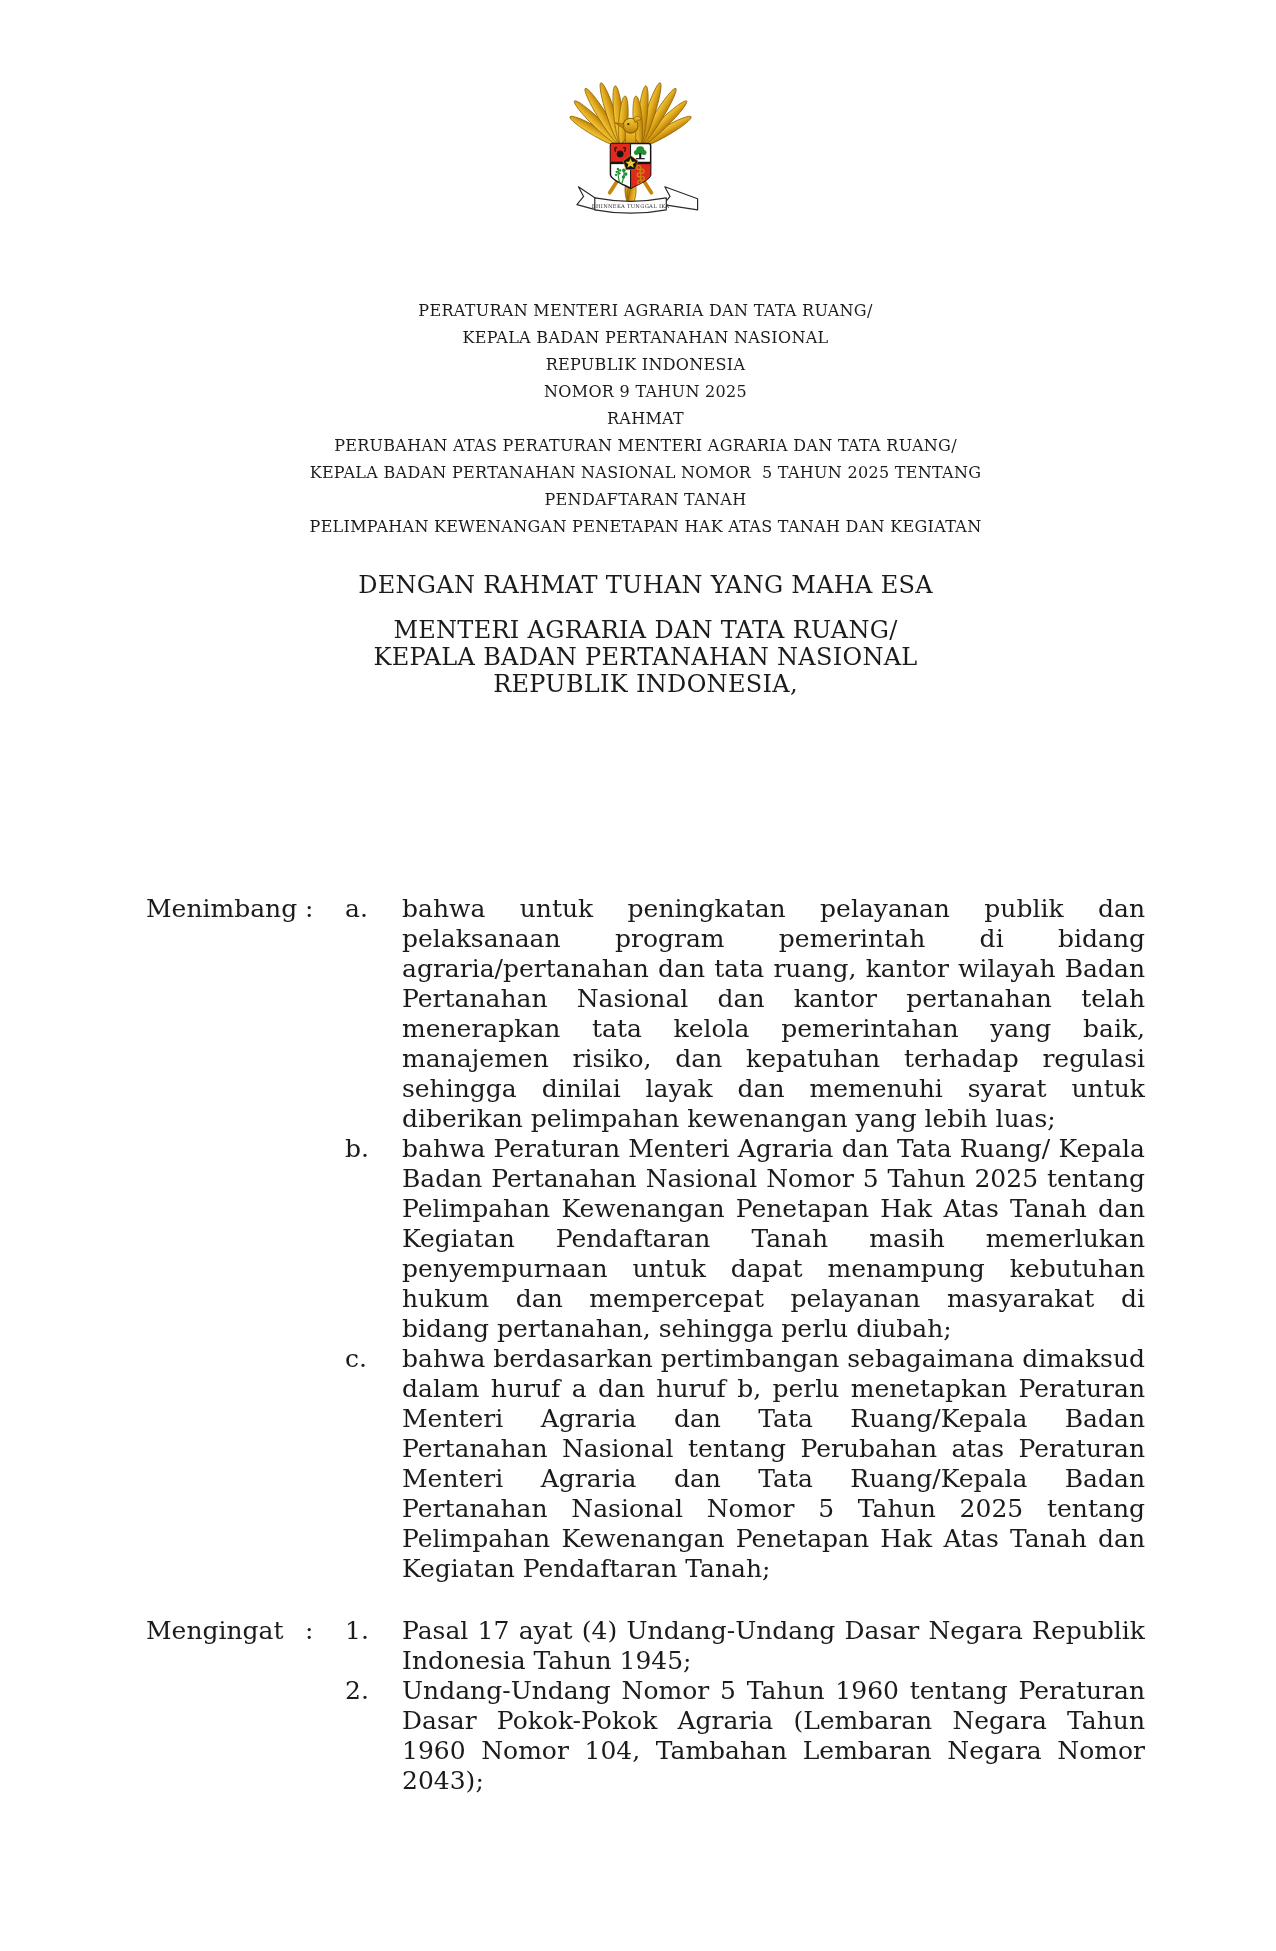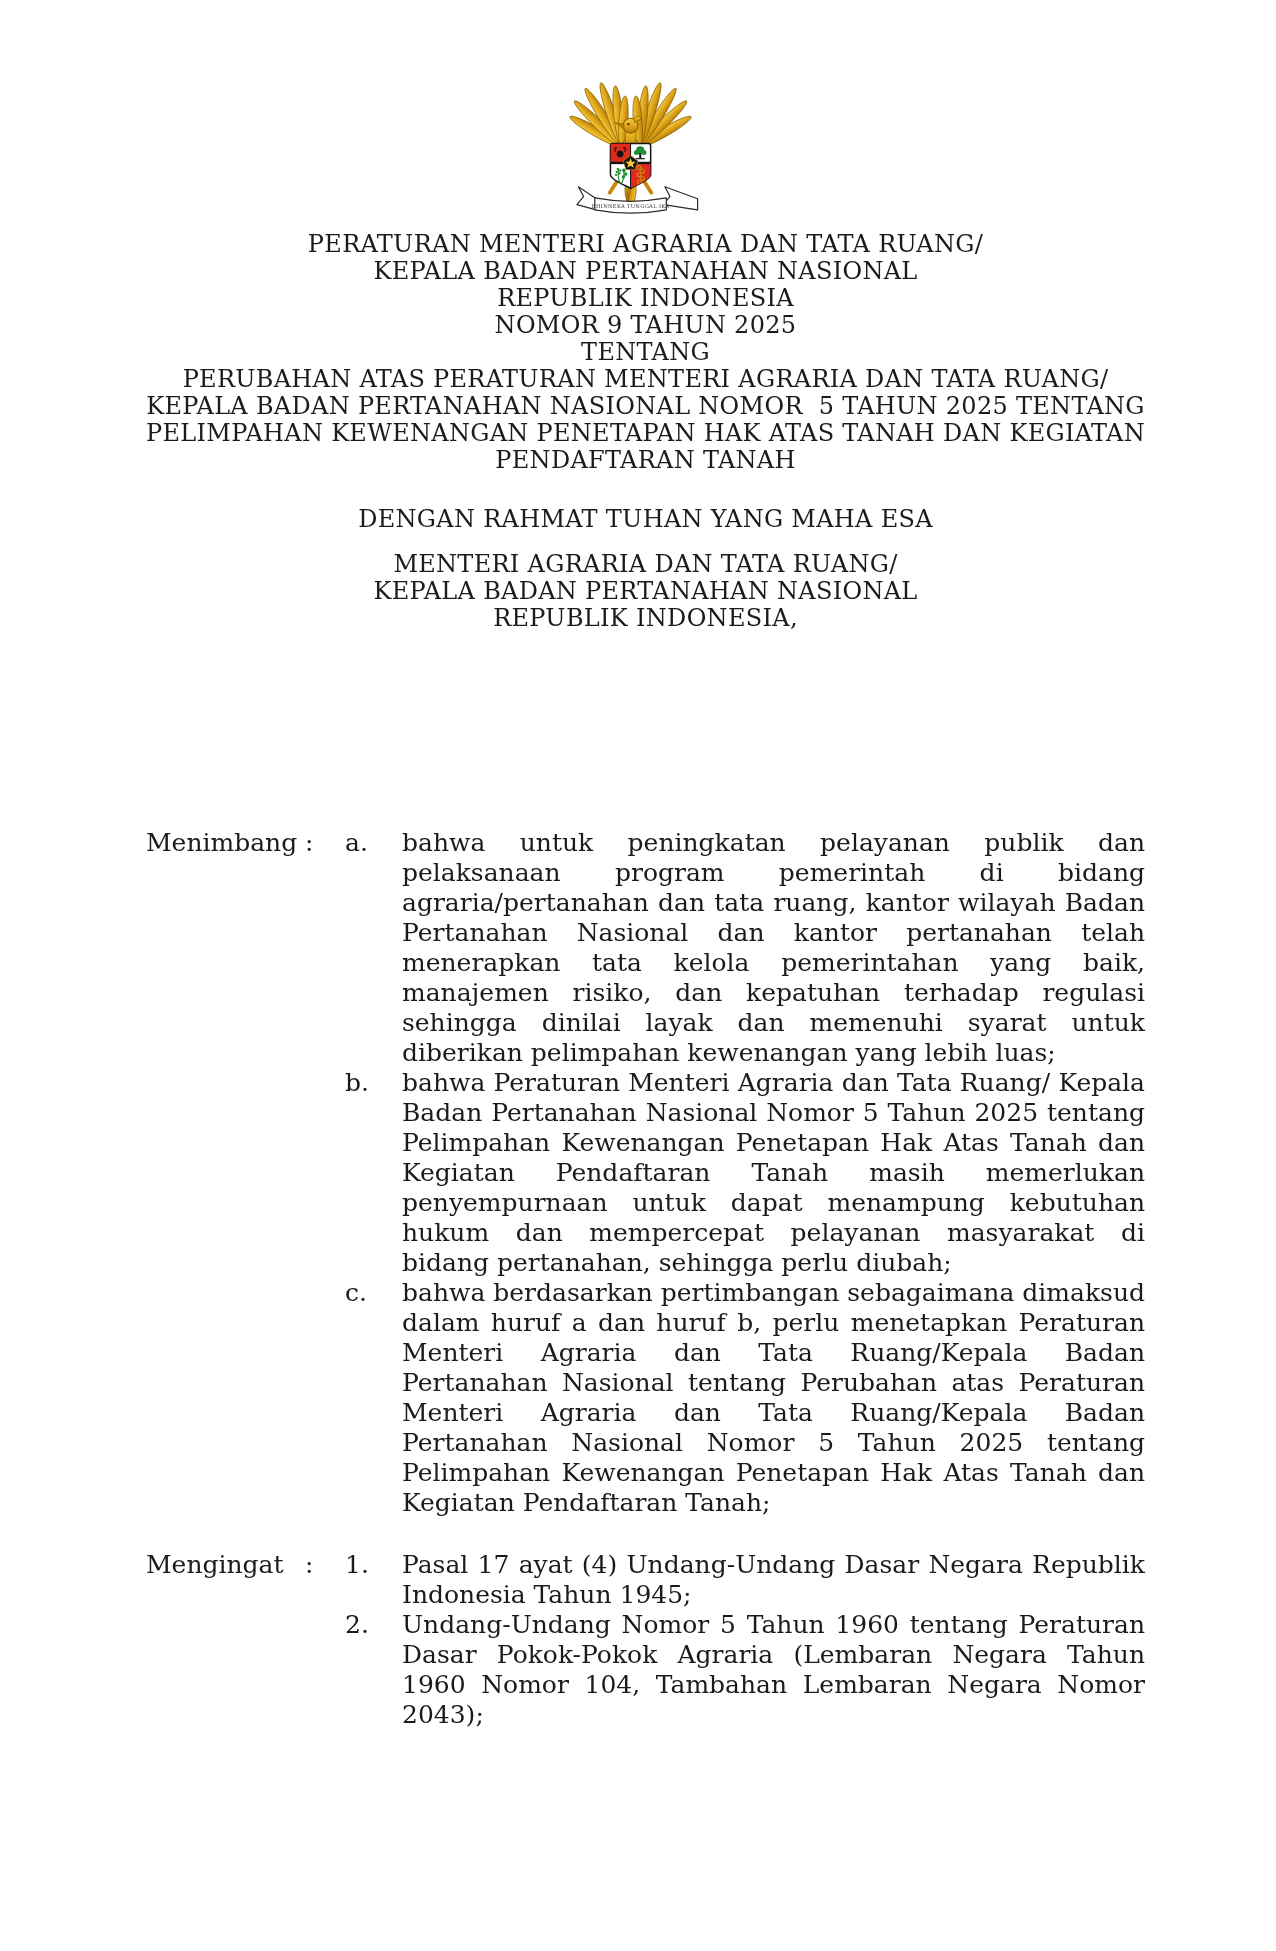--- a/index.html
+++ b/index.html
@@ -4,21 +4,21 @@
 <style>
   html,body{margin:0;padding:0;background:#ffffff;}
   .page{
     width:1276px;height:1951px;background:#ffffff;position:relative;
     font-family:"DejaVu Serif","Liberation Serif",serif;color:#1b1b1b;
     overflow:hidden;
   }
   .emblem-wrap{width:100%;text-align:center;padding-top:78px;}
   .emblem-wrap svg{display:inline-block;}
   .content{padding:0 131px 0 146px;}
-  .title-block{text-align:center;font-size:24px;line-height:27px;letter-spacing:0.3px;}
+  .title-block{margin-top:66px;text-align:center;font-size:16px;line-height:27px;letter-spacing:0.3px;}
   .title-line{white-space:pre-wrap;}
   .invocation{margin-top:32px;text-align:center;font-size:24px;line-height:27px;letter-spacing:0.3px;}
   .authority{margin-top:18px;text-align:center;font-size:24px;line-height:27px;letter-spacing:0.3px;}
   .clause-section{display:flex;align-items:flex-start;font-size:25px;line-height:30px;justify-content:flex-end;}
   .clause-section.menimbang{margin-top:196px;}
   .clause-section.mengingat{margin-top:32px;}
   .clause-label{width:159px;flex:0 0 159px;}
   .clause-colon{width:40px;flex:0 0 40px;}
   .clause-items{flex:1;min-width:0;}
   .clause-item{display:flex;align-items:flex-start;}
@@ -137,25 +137,25 @@
     </svg>
   </div>
 
   <div class="content">
 
     <div class="title-block">
       <div class="title-line">PERATURAN MENTERI AGRARIA DAN TATA RUANG/</div>
       <div class="title-line">KEPALA BADAN PERTANAHAN NASIONAL</div>
       <div class="title-line">REPUBLIK INDONESIA</div>
       <div class="title-line">NOMOR 9 TAHUN 2025</div>
-      <div class="title-line">TENTANG</div>
+      <div class="title-line">RAHMAT</div>
       <div class="title-line">PERUBAHAN ATAS PERATURAN MENTERI AGRARIA DAN TATA RUANG/</div>
       <div class="title-line">KEPALA BADAN PERTANAHAN NASIONAL NOMOR&nbsp; 5 TAHUN 2025 TENTANG</div>
+      <div class="title-line">PENDAFTARAN TANAH</div>
       <div class="title-line">PELIMPAHAN KEWENANGAN PENETAPAN HAK ATAS TANAH DAN KEGIATAN</div>
-      <div class="title-line">PENDAFTARAN TANAH</div>
     </div>
 
     <div class="invocation">DENGAN RAHMAT TUHAN YANG MAHA ESA</div>
 
     <div class="authority">
       <div>MENTERI AGRARIA DAN TATA RUANG/</div>
       <div>KEPALA BADAN PERTANAHAN NASIONAL</div>
       <div>REPUBLIK INDONESIA,</div>
     </div>
 

